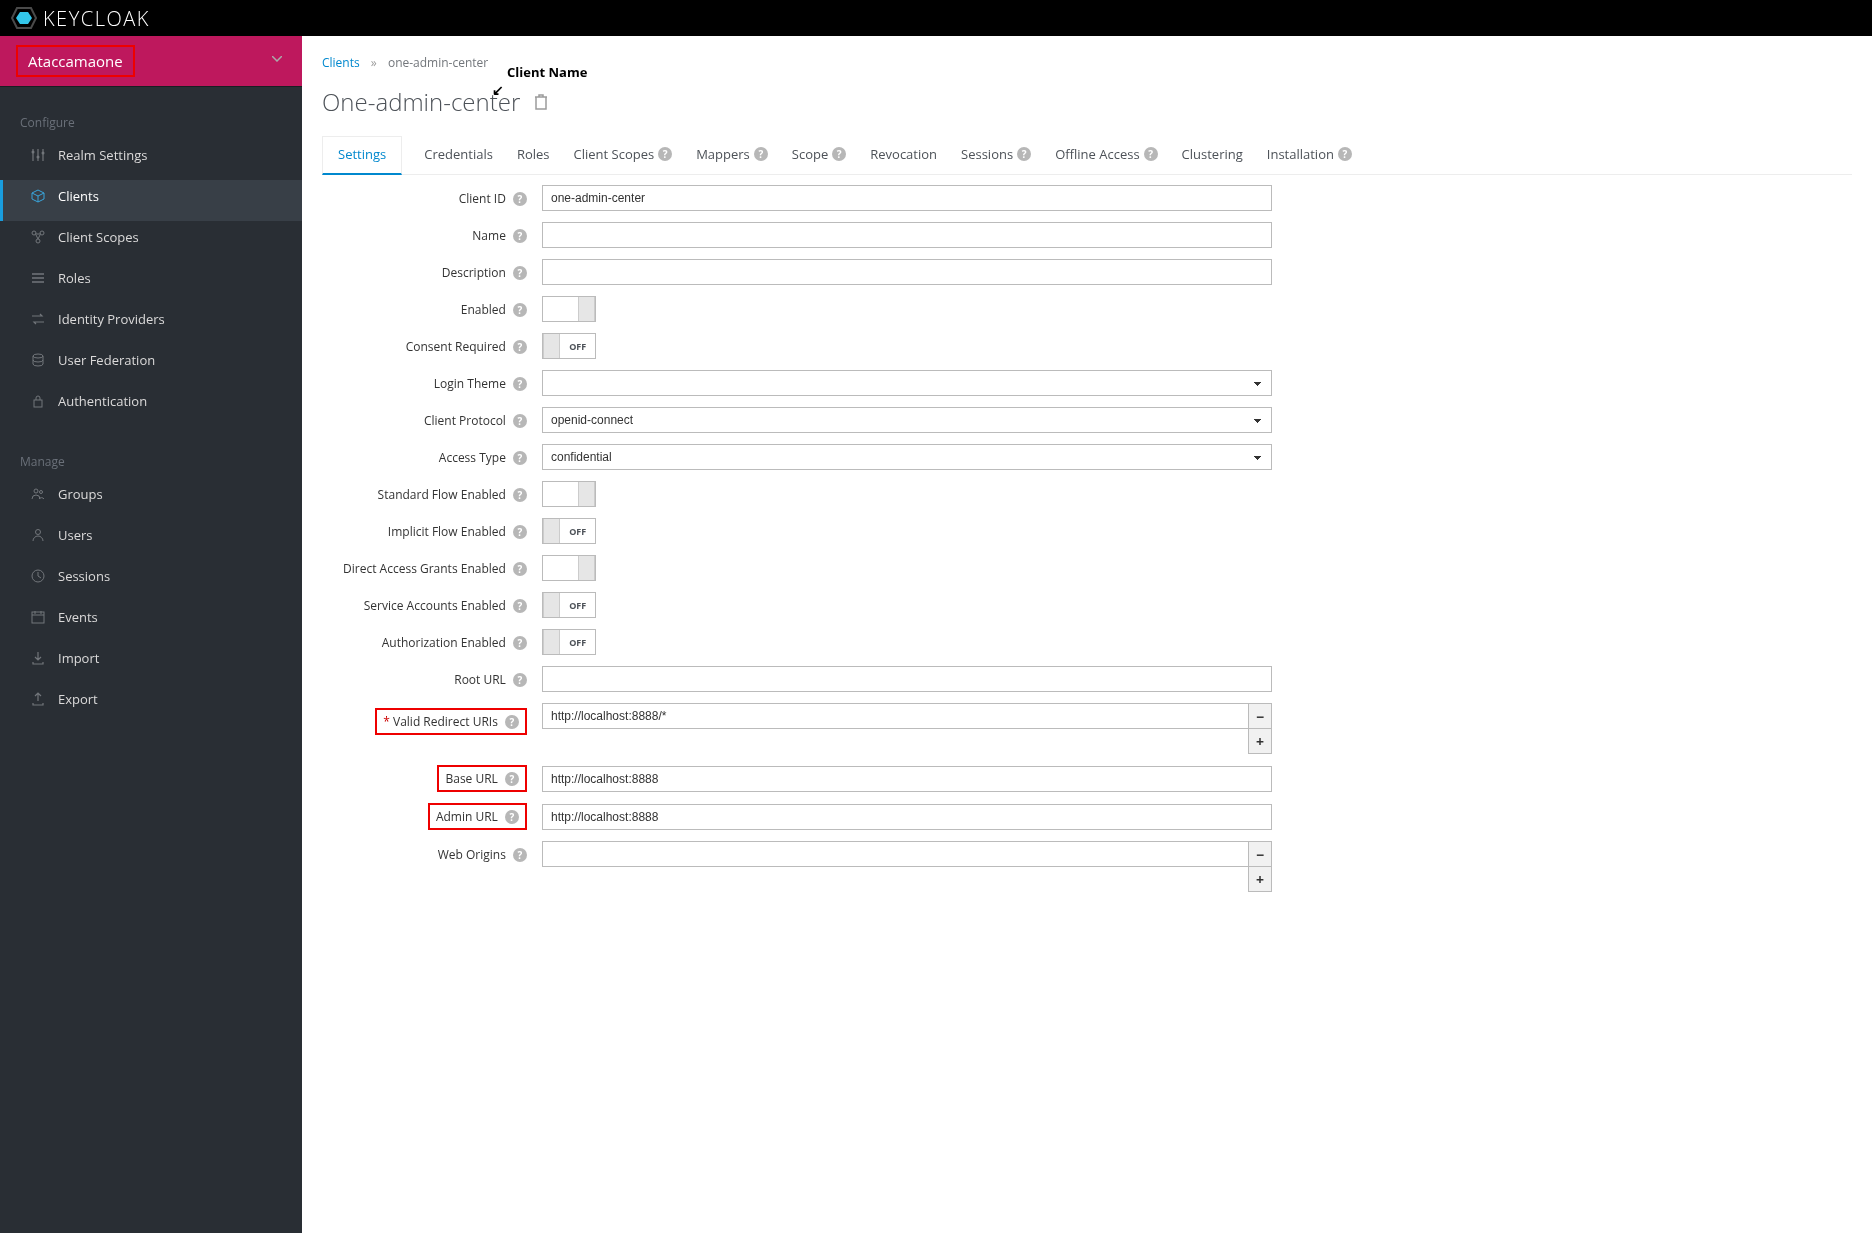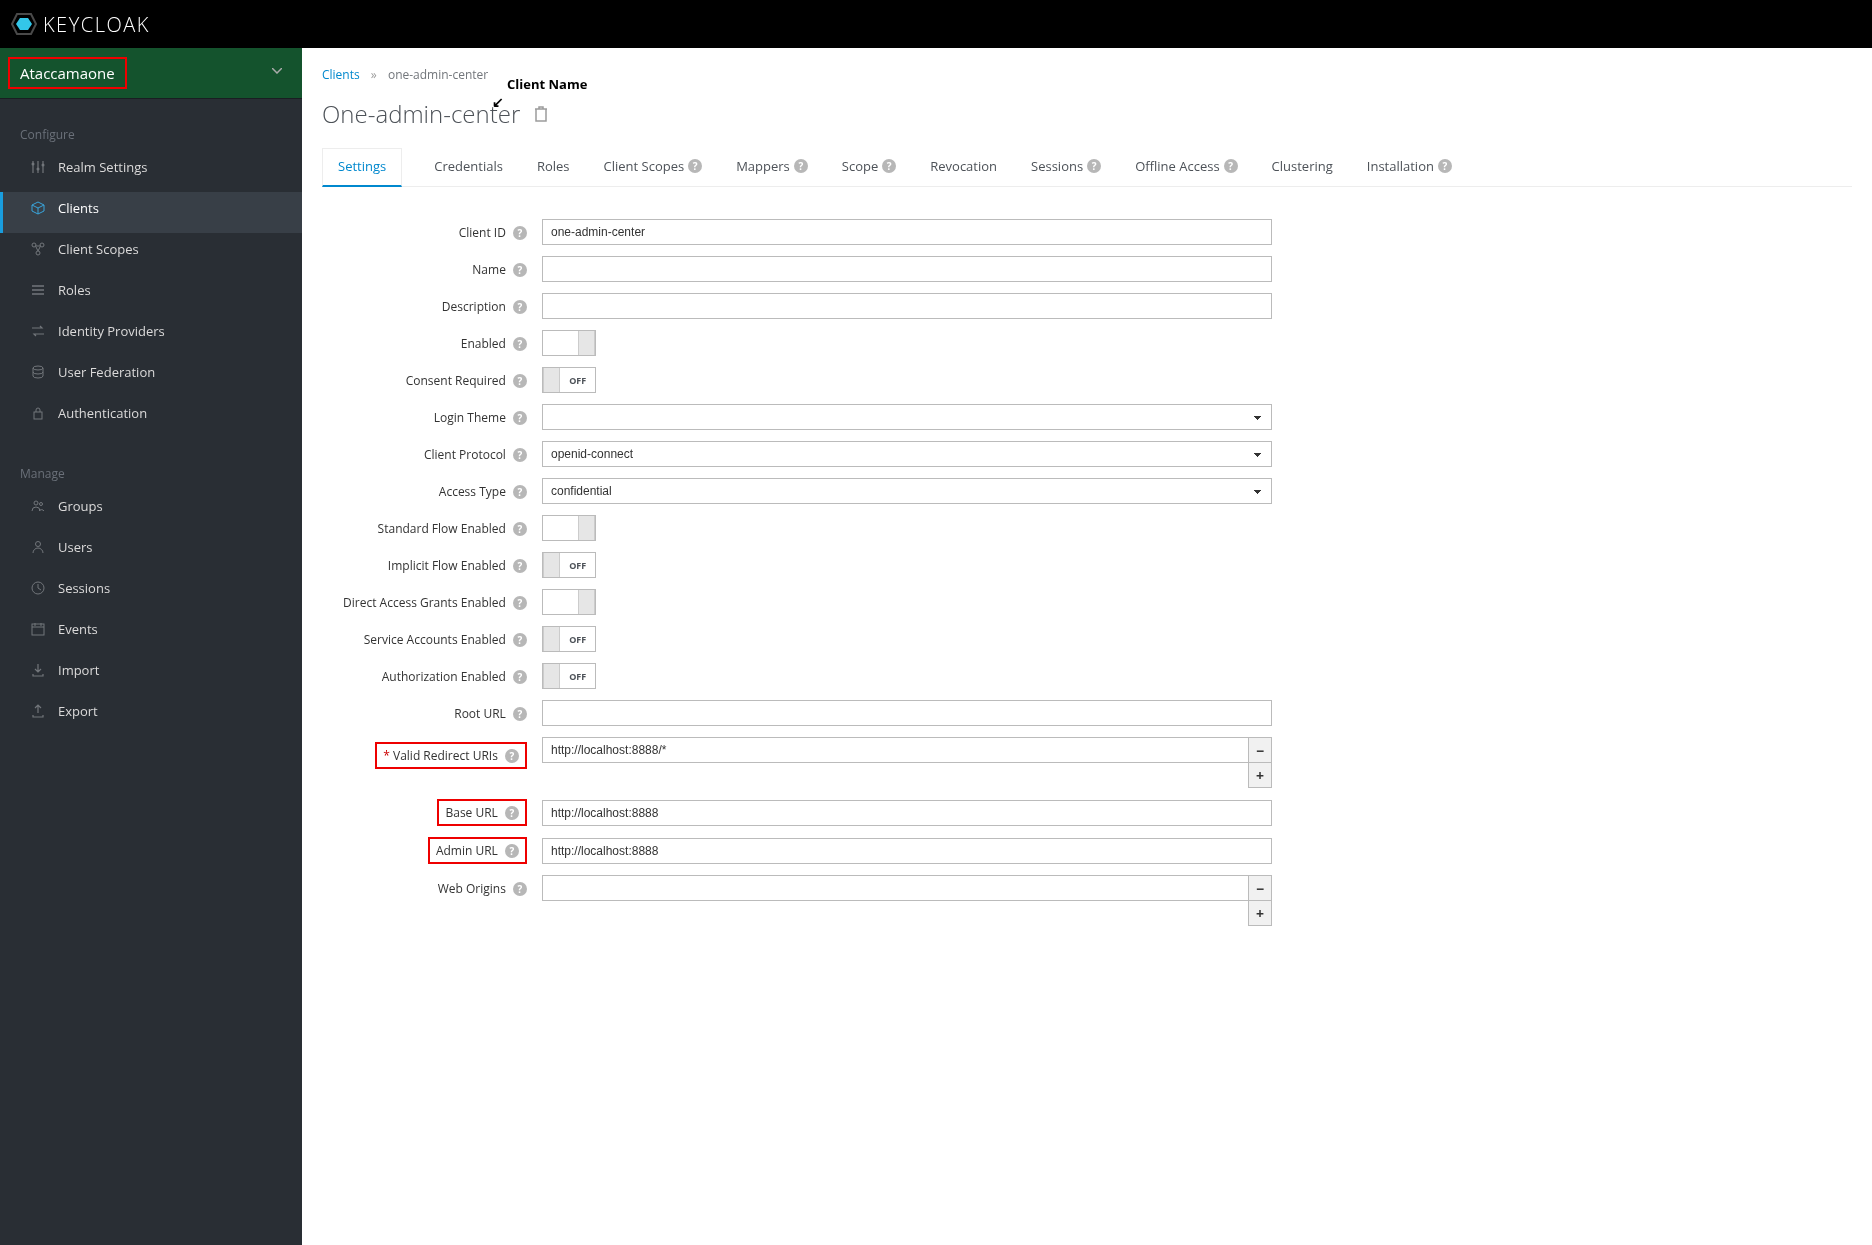--- a/index.html
+++ b/index.html
@@ -1,26 +1,26 @@
 <!DOCTYPE html>
 <html><head>
   <meta charset="utf-8">
   <style>
     * { box-sizing: border-box; margin: 0; padding: 0; }
     body { font-family: "Open Sans", "Helvetica Neue", Helvetica, Arial, sans-serif; font-size: 13px; color: #4d5258; background: #fff; }
     
-    .topbar { background: #000; height: 48px; display: flex; align-items: center; padding: 0 10px; }
+    .topbar { background: #000; height: 36px; display: flex; align-items: center; padding: 0 10px; }
     .logo { display: flex; align-items: center; }
     .logo-icon { width: 28px; height: 28px; margin-right: 5px; }
     .logo-text { color: #fff; font-weight: 300; font-size: 20px; letter-spacing: 1.5px; }
     
     .layout { display: flex; height: calc(100vh - 48px); }
     
     .sidebar { width: 302px; background: #292e34; color: #fff; overflow-y: auto; flex-shrink: 0; }
-    .realm-selector { padding: 15px 20px; background: #14532d; position: relative; cursor: pointer; border-bottom: 1px solid #1a1e22; }
+    .realm-selector { padding: 15px 28px; background: #be185d; position: relative; cursor: pointer; border-bottom: 1px solid #1a1e22; }
     .realm-selector-highlight { border: 2px solid #e00; padding: 4px 10px; margin: -6px 0 -6px -12px; display: inline-block; }
     .realm-name { font-size: 15px; color: #fff; font-weight: 400; }
     .realm-chevron { position: absolute; right: 20px; top: 20px; color: #aaa; }
     
     .sidebar-section-header { padding: 27px 20px 8px; color: #6a7079; font-size: 12px; }
     .sidebar-item { display: flex; align-items: center; padding: 7px 20px 16px 30px; cursor: pointer; color: #dbdada; font-size: 13px; }
     .sidebar-item.active { background: #383f47; border-left: 3px solid #199dde; padding-left: 27px; color: #fff; }
     .sidebar-icon { width: 16px; height: 16px; margin-right: 12px; display: inline-flex; align-items: center; justify-content: center; color: #72767b; }
     .sidebar-item.active .sidebar-icon { color: #39a5dc; }
     
@@ -31,21 +31,21 @@
     .breadcrumb .sep { color: #9c9c9c; padding: 0 8px; }
     .breadcrumb .current { color: #72767b; }
 
     .annotation-cn { position: absolute; left: 185px; top: -22px; font-weight: 700; font-size: 13px; color: #000; }
     .annotation-arrow { position: absolute; left: 170px; top: -5px; font-size: 14px; color:#000; font-weight: 700;}
     
     .page-title-row { display: flex; align-items: center; margin-bottom: 18px; position: relative; }
     .page-title { font-size: 24px; font-weight: 300; color: #4d5258; }
     .delete-icon { margin-left: 14px; color: #9c9c9c; cursor: pointer; font-size: 16px; }
     
-    .tabs { display: flex; border-bottom: 1px solid #ededed; margin-bottom: 32px; gap: 30px; }
+    .tabs { display: flex; border-bottom: 1px solid #ededed; margin-bottom: 10px; gap: 20px; }
     .tab { padding: 8px 2px 10px; cursor: pointer; color: #4d5258; font-size: 13px; display: flex; align-items: center; }
     .tab.active { color: #0088ce; border-bottom: 2px solid #0088ce; margin-bottom: -1px; background: #fff; border-top: 1px solid #ededed; border-left: 1px solid #ededed; border-right: 1px solid #ededed; padding-left: 15px; padding-right: 15px;}
     .tab .help { margin-left: 4px; }
     
     .form-row { display: flex; align-items: center; margin-bottom: 11px; }
     .form-label { width: 220px; text-align: right; padding-right: 15px; font-size: 12px; color: #333; }
     .form-label .req { color: #c00; }
     .form-control-wrap { flex: 1; max-width: 730px; display: flex; }
     input.form-input, select.form-select { width: 100%; padding: 4px 8px; border: 1px solid #bbb; font-size: 12px; height: 26px; background: #fff; color: #333; }
     select.form-select { appearance: none; -webkit-appearance: none; padding-right: 22px; background-image: linear-gradient(45deg, transparent 50%, #333 50%), linear-gradient(135deg, #333 50%, transparent 50%); background-position: calc(100% - 13px) 11px, calc(100% - 9px) 11px; background-size: 4px 4px, 4px 4px; background-repeat: no-repeat; }

